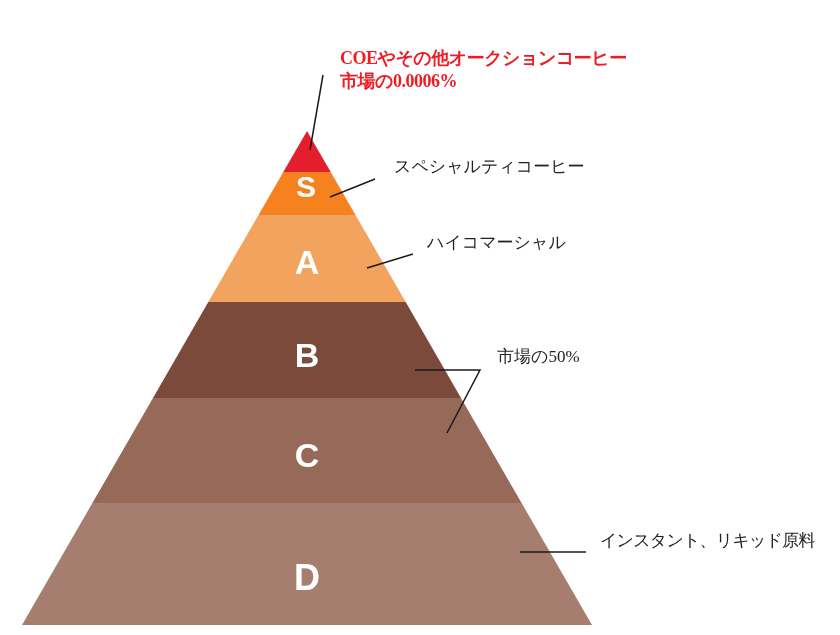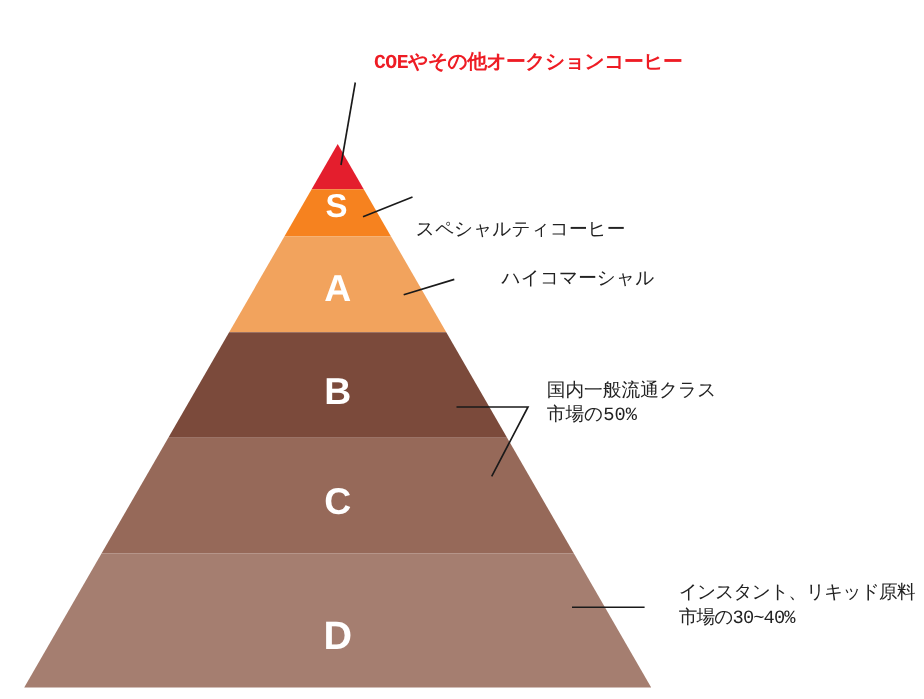--- a/index.html
+++ b/index.html
@@ -1,19 +1,19 @@
 <!DOCTYPE html>
 <html><head>
 <meta charset="utf-8">
 <style>
   html, body { margin: 0; padding: 0; background: #ffffff; }
   body { width: 840px; height: 635px; position: relative; overflow: hidden; font-family: "DejaVu Sans", "Liberation Sans", sans-serif; }
   #canvas { position: absolute; left: 0; top: 0; width: 840px; height: 635px; }
   .tier-letter { font-family: "Liberation Sans", "DejaVu Sans", sans-serif; font-weight: bold; fill: #ffffff; text-anchor: middle; }
-  .ann { position: absolute; font-family: Liberation Mono, monospace; color: #222222; font-size: 17px; line-height: 22px; white-space: nowrap; }
+  .ann { position: absolute; font-family: Liberation Serif, serif; color: #222222; font-size: 17px; line-height: 22px; white-space: nowrap; }
   .ann.red { color: #ee1c24; font-weight: bold; font-size: 18px; line-height: 23px; letter-spacing: -0.5px; }
   .ann span { display: block; }
 </style>
 </head>
 <body>
 
 <svg id="canvas" viewBox="0 0 840 635" xmlns="http://www.w3.org/2000/svg">
 
   <polygon points="307,131 330.7,172 283.3,172" fill="#e41e2d"></polygon>
   <polygon points="283.3,172 330.7,172 355.5,215 258.5,215" fill="#f6821f"></polygon>
@@ -30,31 +30,30 @@
 
   <line x1="323" y1="75" x2="310" y2="150" stroke="#1a1a1a" stroke-width="1.5"></line>
   <line x1="330" y1="197" x2="375" y2="179" stroke="#1a1a1a" stroke-width="1.5"></line>
   <line x1="367" y1="268" x2="413" y2="254" stroke="#1a1a1a" stroke-width="1.5"></line>
   <polyline points="415,370 480,370 447,433" fill="none" stroke="#1a1a1a" stroke-width="1.5"></polyline>
   <line x1="520" y1="552" x2="586" y2="552" stroke="#1a1a1a" stroke-width="1.5"></line>
 </svg>
 
 <div class="ann red" style="left:340px; top:47px;">
   <span>COEやその他オークションコーヒー</span>
+  <span>市場の0.0006%</span>
 </div>
 
-<div class="ann" style="left:378px; top:156px;margin-top:44px;">
+<div class="ann" style="left:394px; top:156px;">
   <span>スペシャルティコーヒー</span>
 </div>
 
-<div class="ann" style="left:427px; top:244px;margin-left:29px;">
+<div class="ann" style="left:427px; top:232px;">
   <span>ハイコマーシャル</span>
 </div>
 
 <div class="ann" style="left:497px; top:346px;">
-  <span>国内一般流通クラス</span>
   <span>市場の50%</span>
 </div>
 
-<div class="ann" style="left:617px; top:530px; letter-spacing:-0.8px;">
+<div class="ann" style="left:600px; top:530px; letter-spacing:-0.8px;">
   <span>インスタント、リキッド原料</span>
-  <span>市場の30~40%</span>
 </div>
 
 </body></html>

